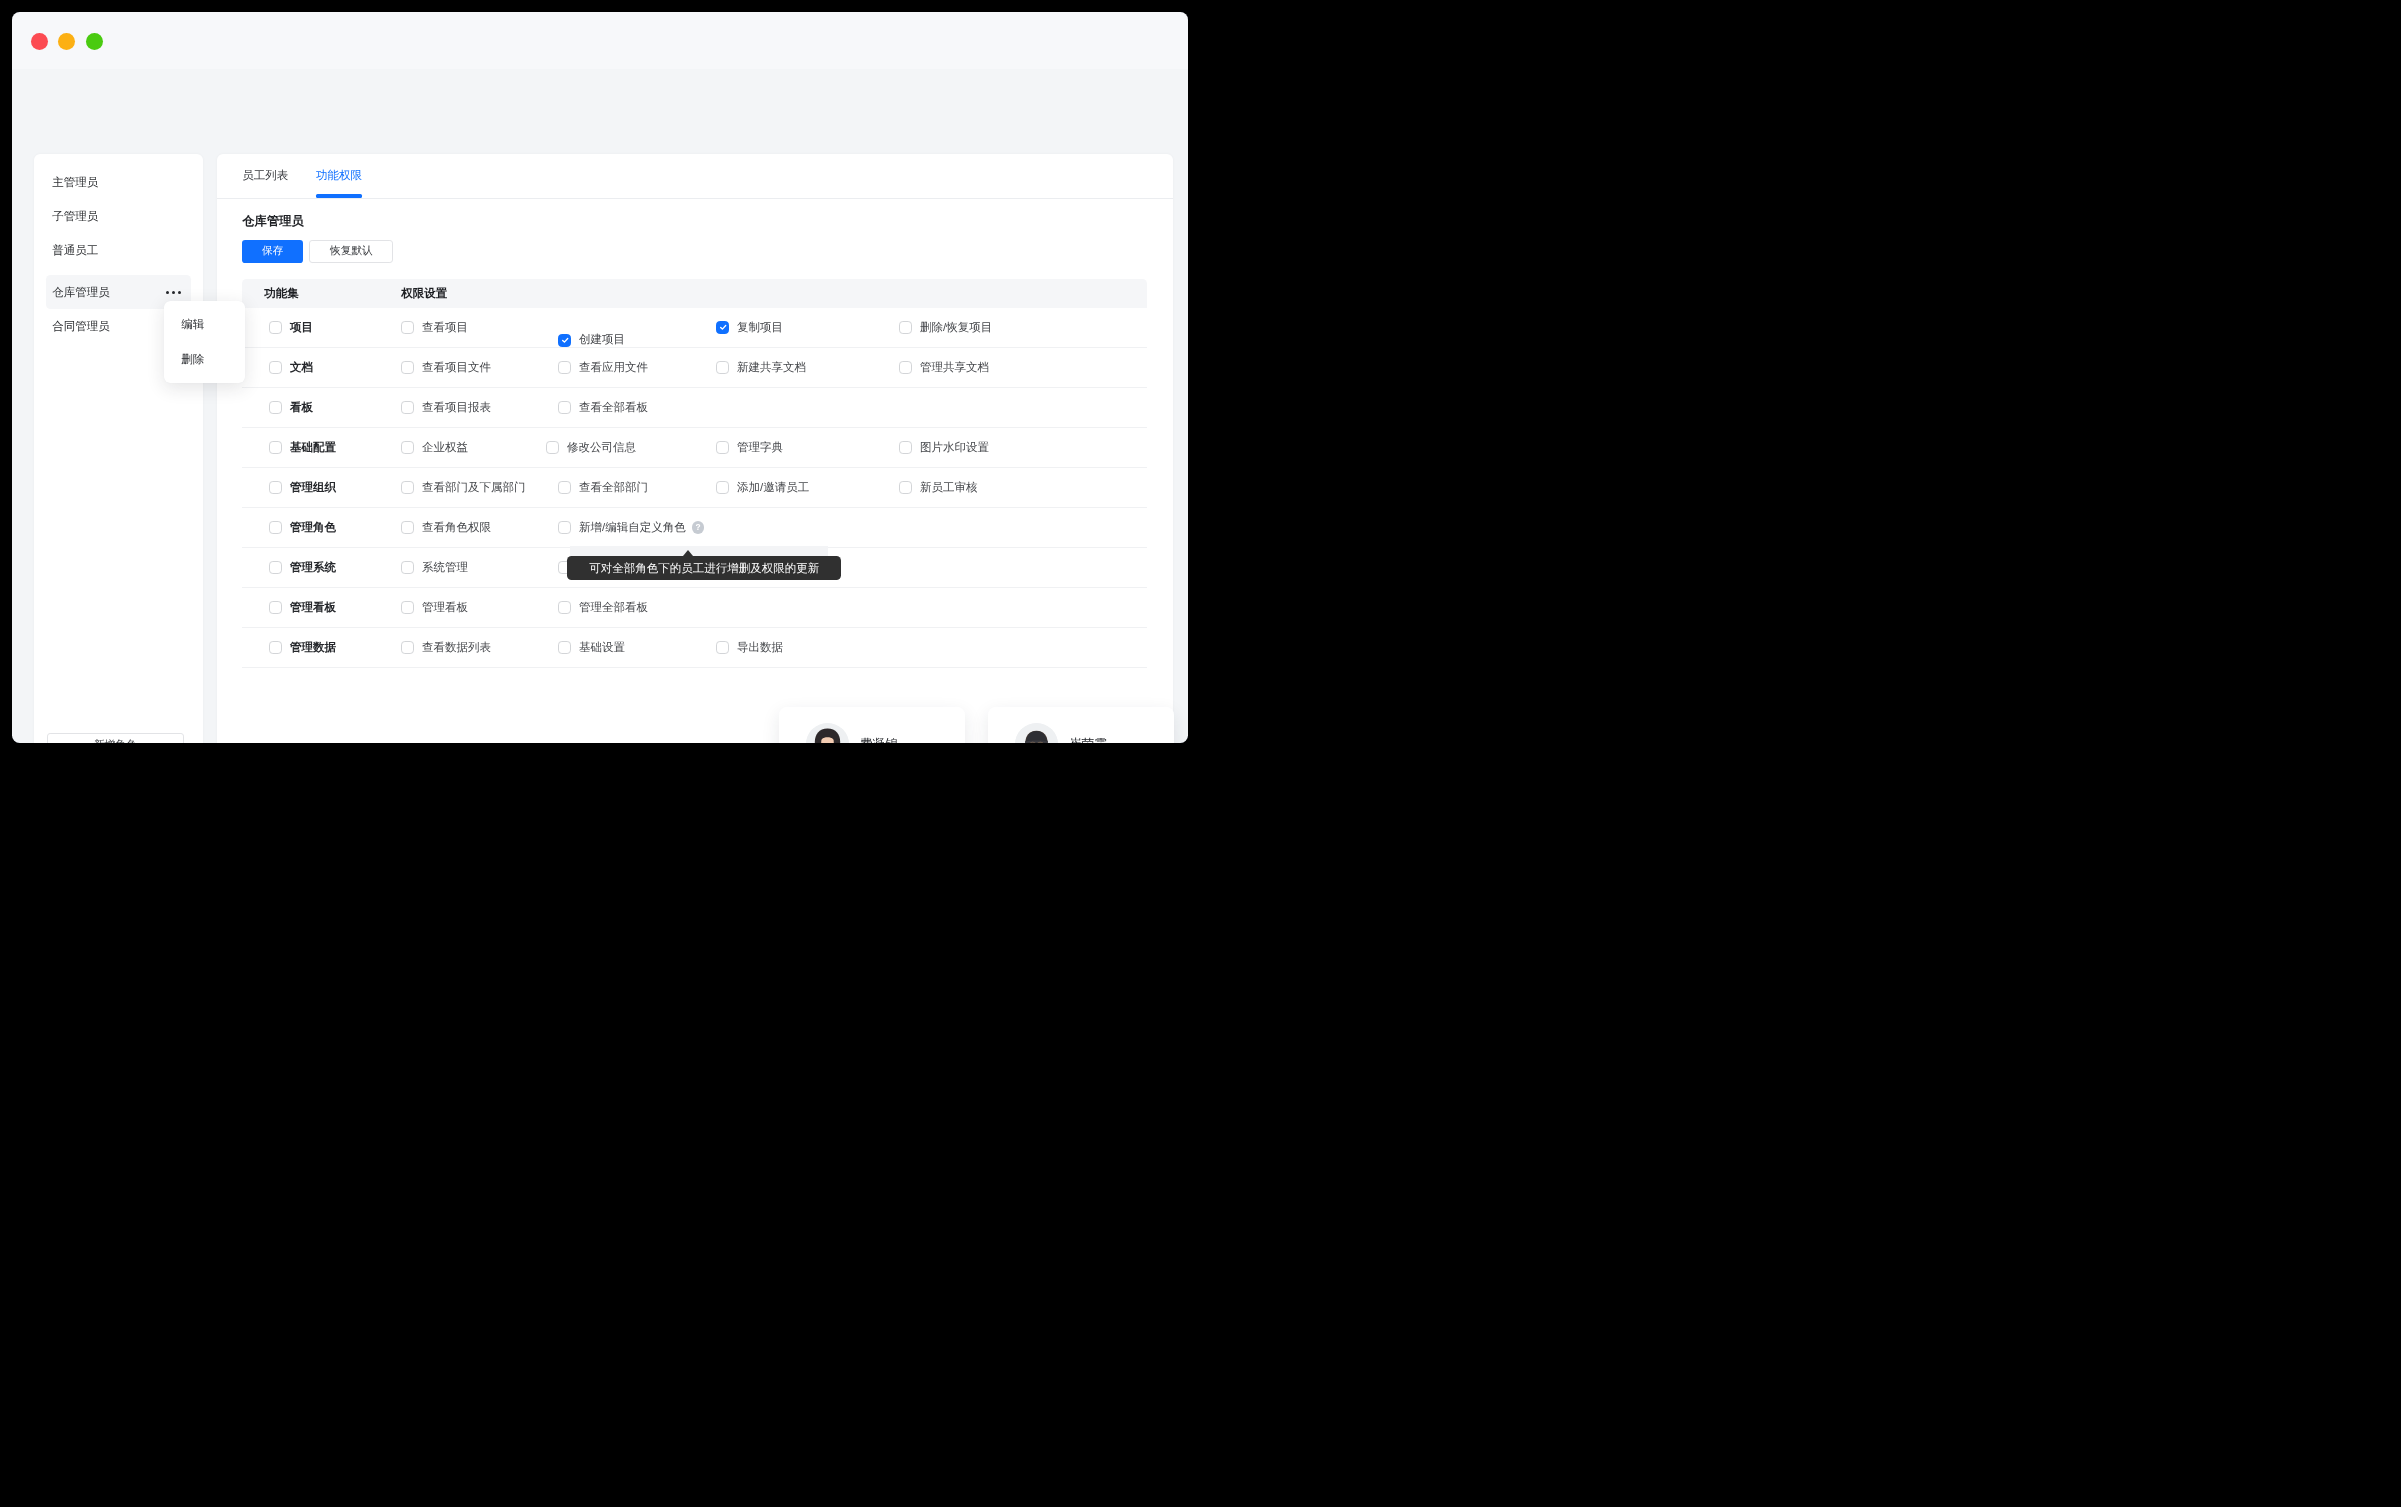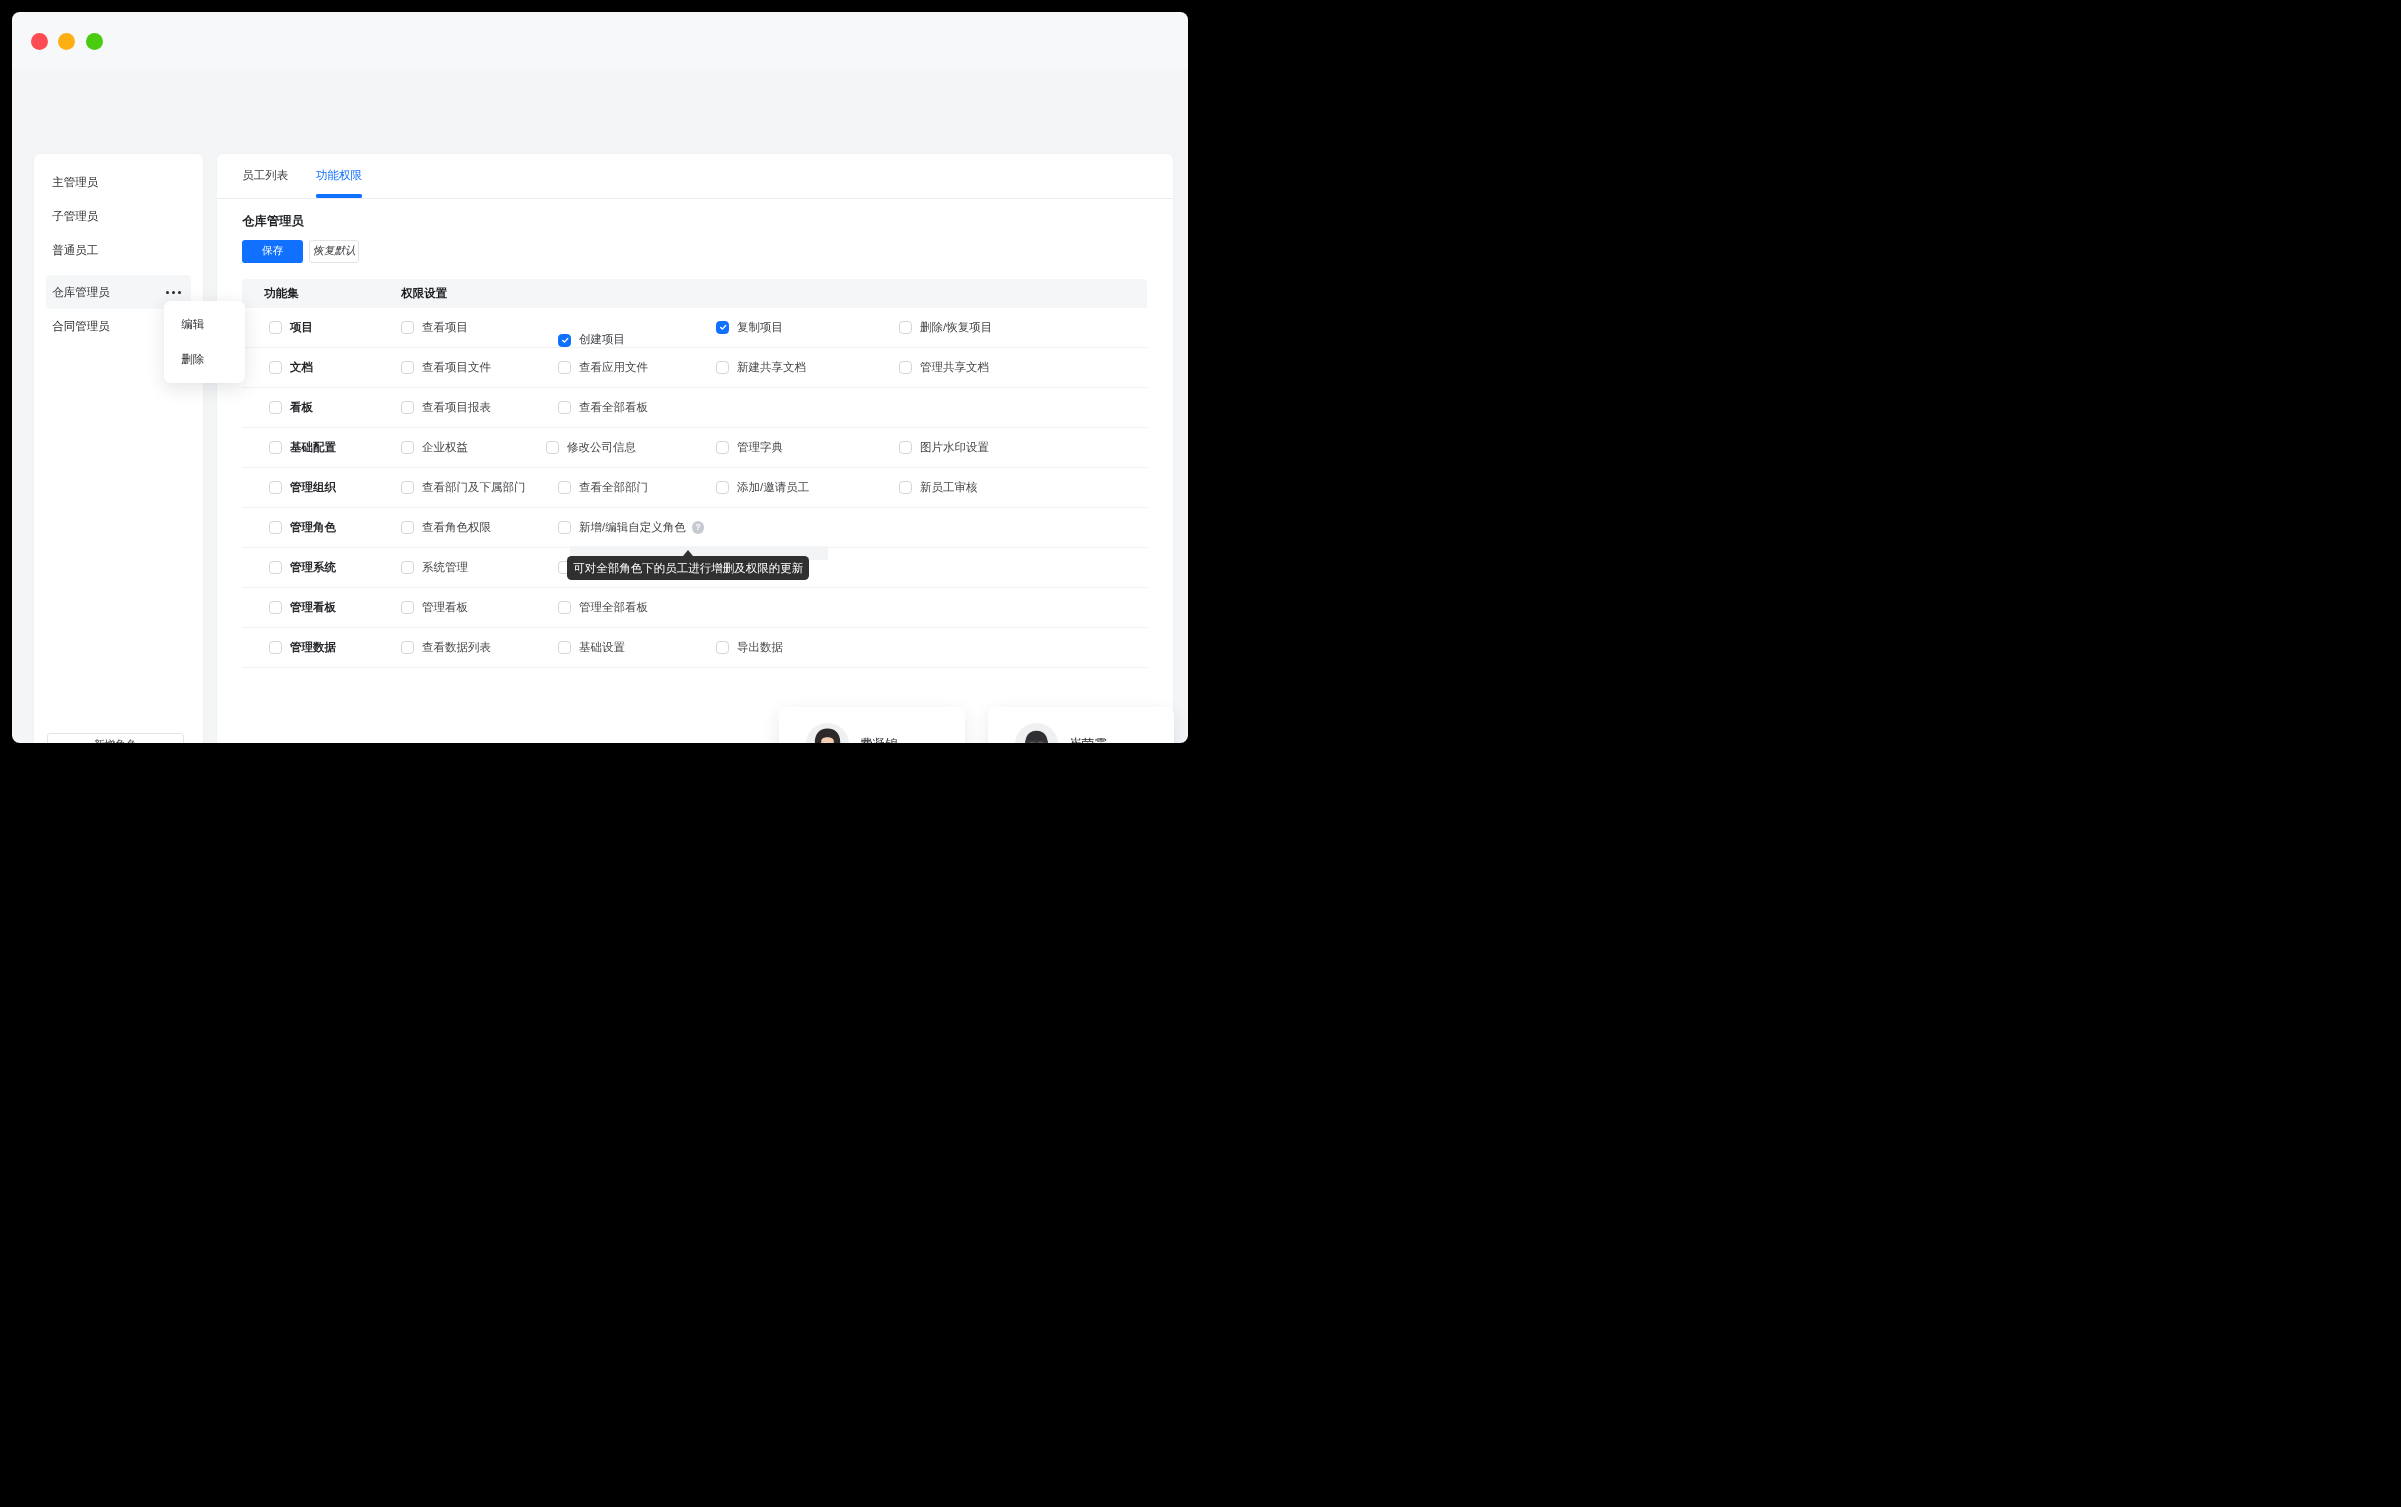--- a/index.html
+++ b/index.html
@@ -49,21 +49,21 @@
   .tab.active { color:var(--accent); font-weight:normal; }
   .tab.active::after { content:''; position:absolute; left:0; right:0; bottom:0;
                        height:3.1px; border-radius:1.5px; background:var(--accent); }
 
   .content { padding:0 25px; }
   .role-title { margin-top:13.8px; font-size:12.3px; line-height:18.4px; font-weight:bold; color:#1f2125; }
   .btn-row { margin-top:9.2px; display:flex; gap:6.1px; }
   .btn { height:23px; border-radius:3.1px; font-size:10.7px; display:flex; align-items:center;
          justify-content:center; cursor:pointer; }
   .btn-primary { width:61px; background:var(--accent); color:#fff; border:none; }
-  .btn-plain { width:50px; background:#fff; color:#36383c; border:0.8px solid #e2e3e6;font-style:italic; }
+  .btn-plain { width:84px; background:#fff; color:#36383c; border:0.8px solid #e2e3e6; }
 
   .table { margin-top:16px; width:905px; }
   .t-head { position:relative; height:29px; background:var(--header-bg); border-radius:4.6px 4.6px 0 0; }
   .t-head span { position:absolute; top:0; line-height:29px; font-size:11.5px; font-weight:bold; color:#1d1f23; }
   .h-col0 { left:22px; }
   .h-col1 { left:159px; }
   .t-row { position:relative; height:40px; border-bottom:0.8px solid #f0f1f3; }
   .cell { position:absolute; top:0; height:100%; display:flex; align-items:center; gap:7.7px; }
   .cb { width:13px; height:13px; flex:none; background:#fff; border:1.1px solid #d3d5d8;
         border-radius:3.8px; display:flex; align-items:center; justify-content:center; cursor:pointer; }
@@ -71,21 +71,21 @@
   .cb svg { display:block; }
   .group-label { font-size:11.5px; font-weight:bold; color:#26282c; }
   .perm-label { font-size:11.5px; color:#45474b; }
   .help { width:12.3px; height:12.3px; border-radius:50%; background:#c6cbd2; color:#fff;
           font-size:8.4px; font-weight:bold; display:flex; align-items:center; justify-content:center;
           margin-left:-1.5px; cursor:pointer; }
 
   
   .hover-strip { position:absolute; left:558px; top:477px; width:258px; height:14.6px;
                  background:#f3f4f6; z-index:28; }
-  .tooltip { position:absolute; left:555px; top:487px; height:24.5px; padding:0 6px;
+  .tooltip { position:absolute; left:555px; top:487px; height:24.5px; padding:0 22px;
              background:var(--tooltip-bg); color:#fff; font-size:11.5px; line-height:24.5px;
              white-space:nowrap; border-radius:4.6px; z-index:30; }
   .tooltip::before { content:''; position:absolute; left:116px; top:-5.4px; width:0; height:0;
                      border-left:5.4px solid transparent; border-right:5.4px solid transparent;
                      border-bottom:6.1px solid var(--tooltip-bg); }
 
   
   .user-card { position:absolute; top:638px; width:186px; height:76px; background:#fff;
                border-radius:7.7px; box-shadow:0 6.1px 18.4px rgba(30,40,60,.10);
                display:flex; align-items:center; padding-left:27px; gap:10.7px; z-index:20; cursor:pointer; }

